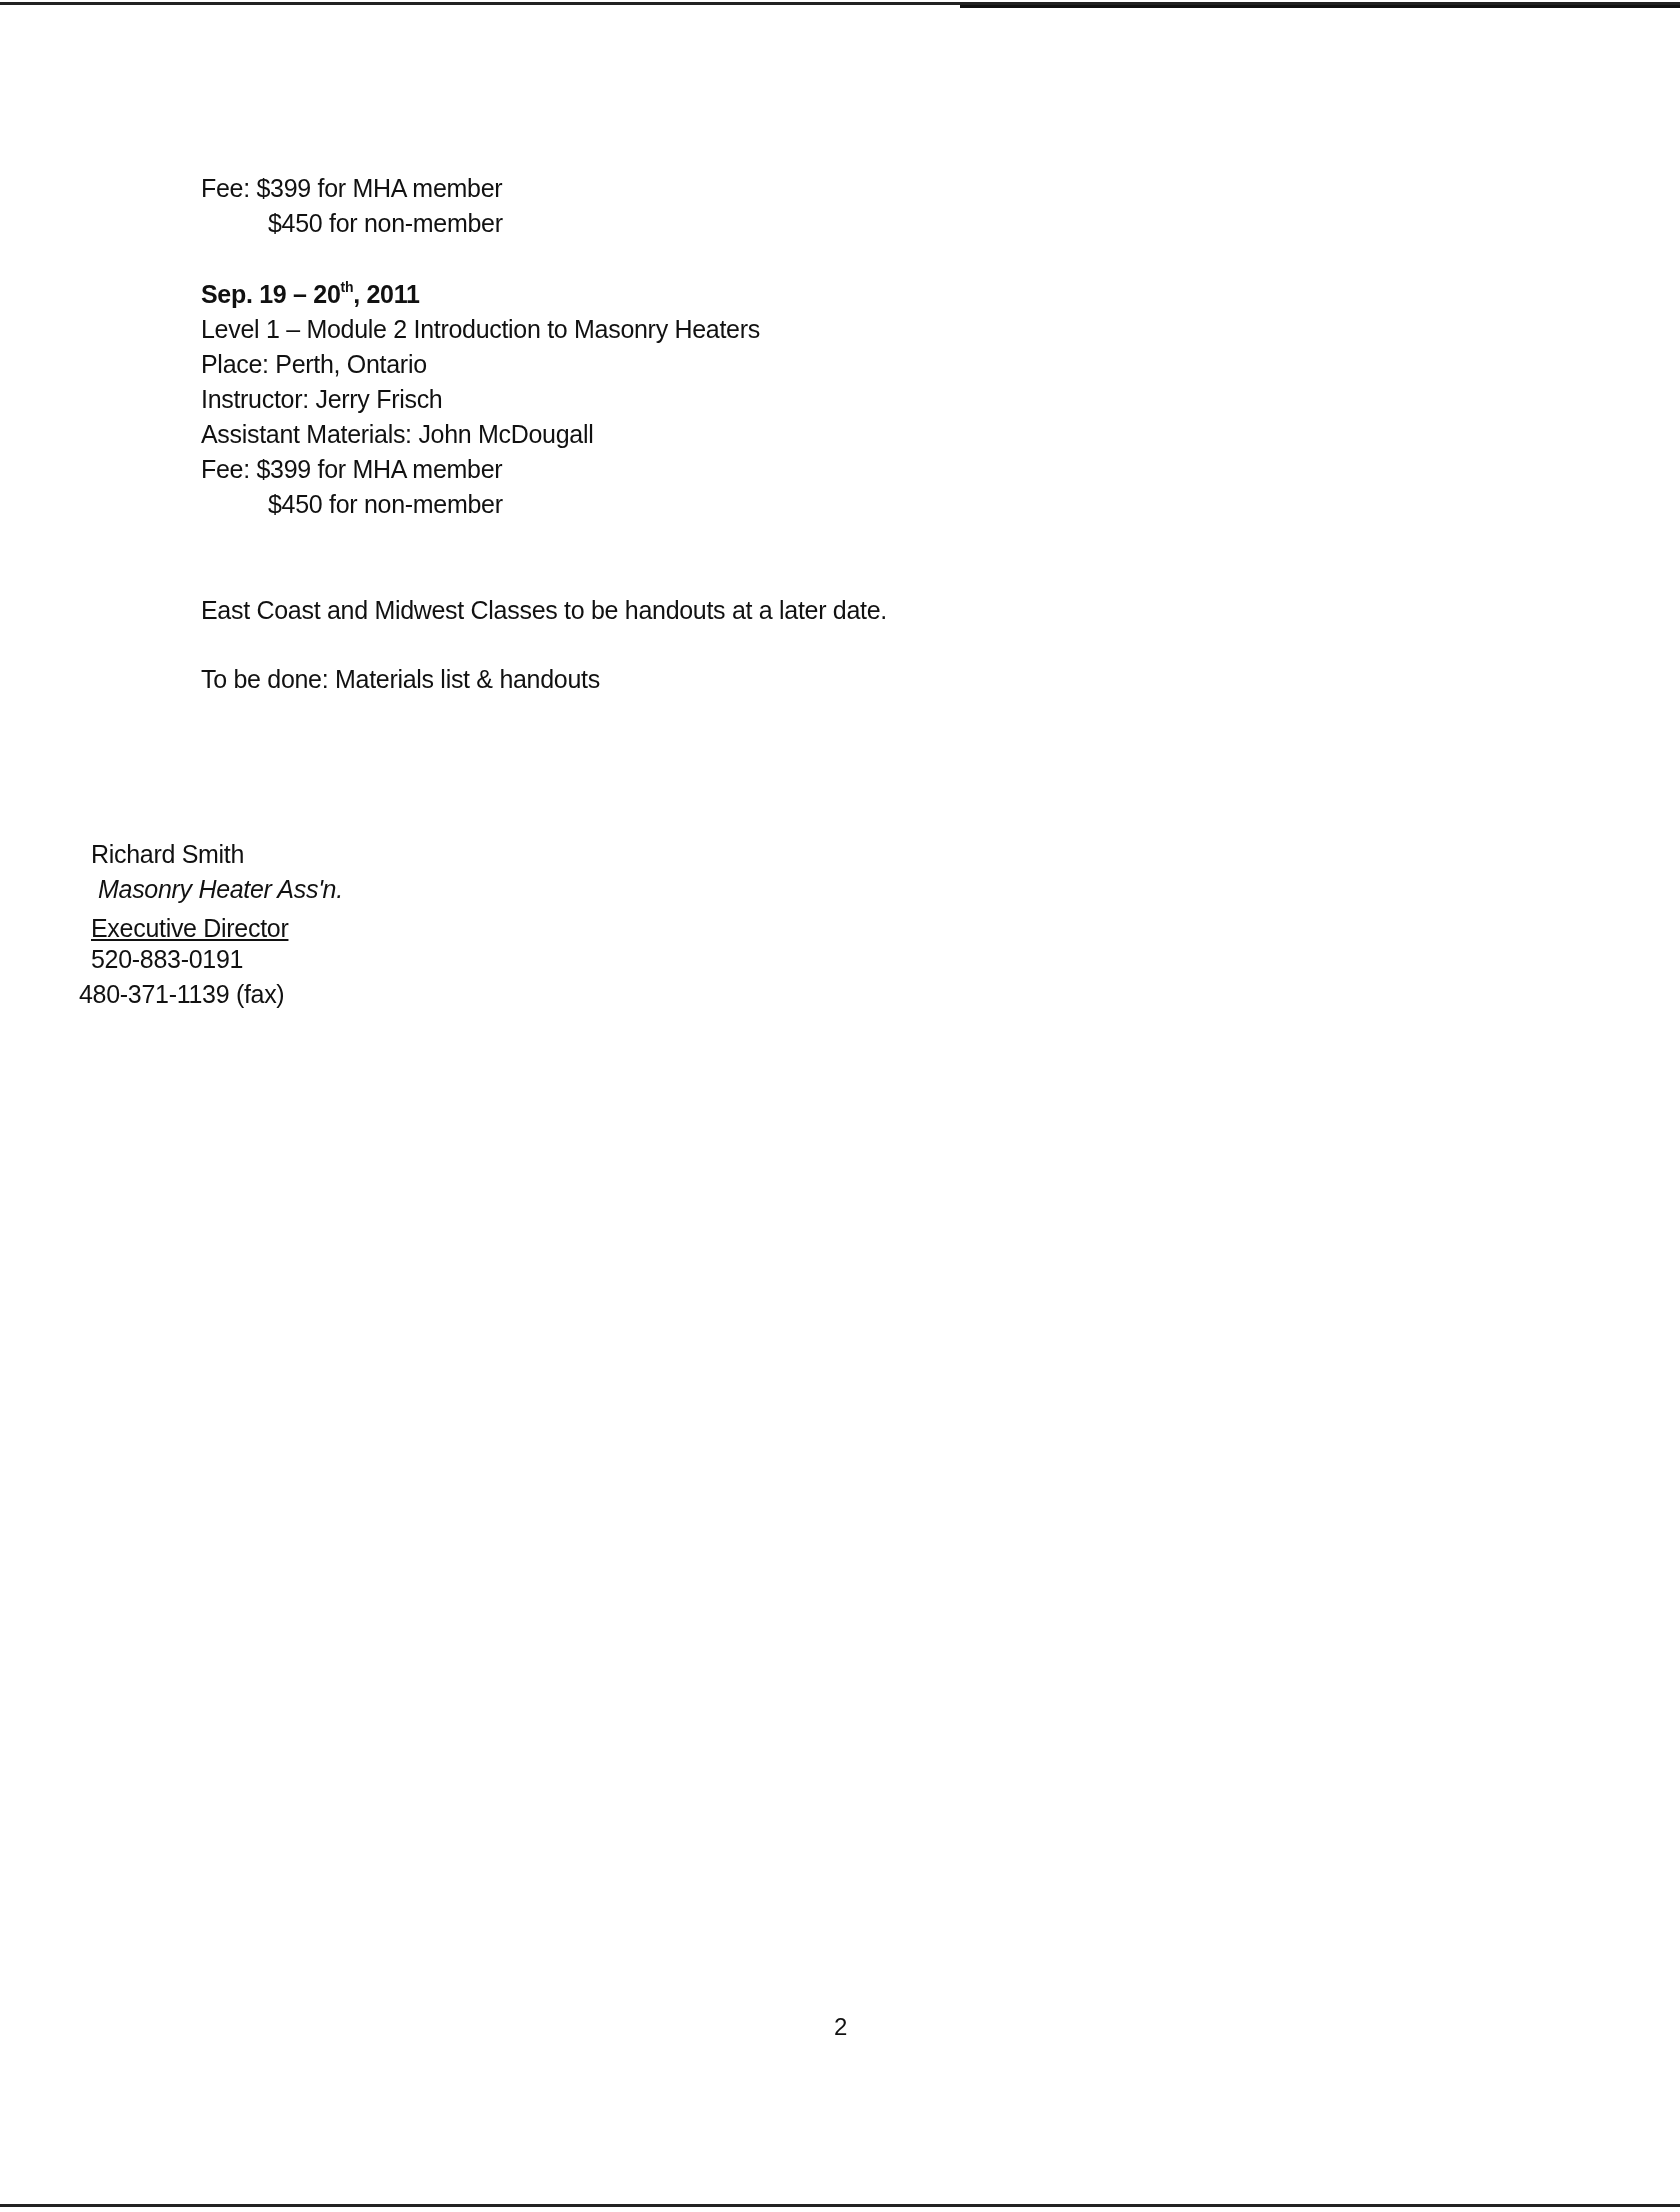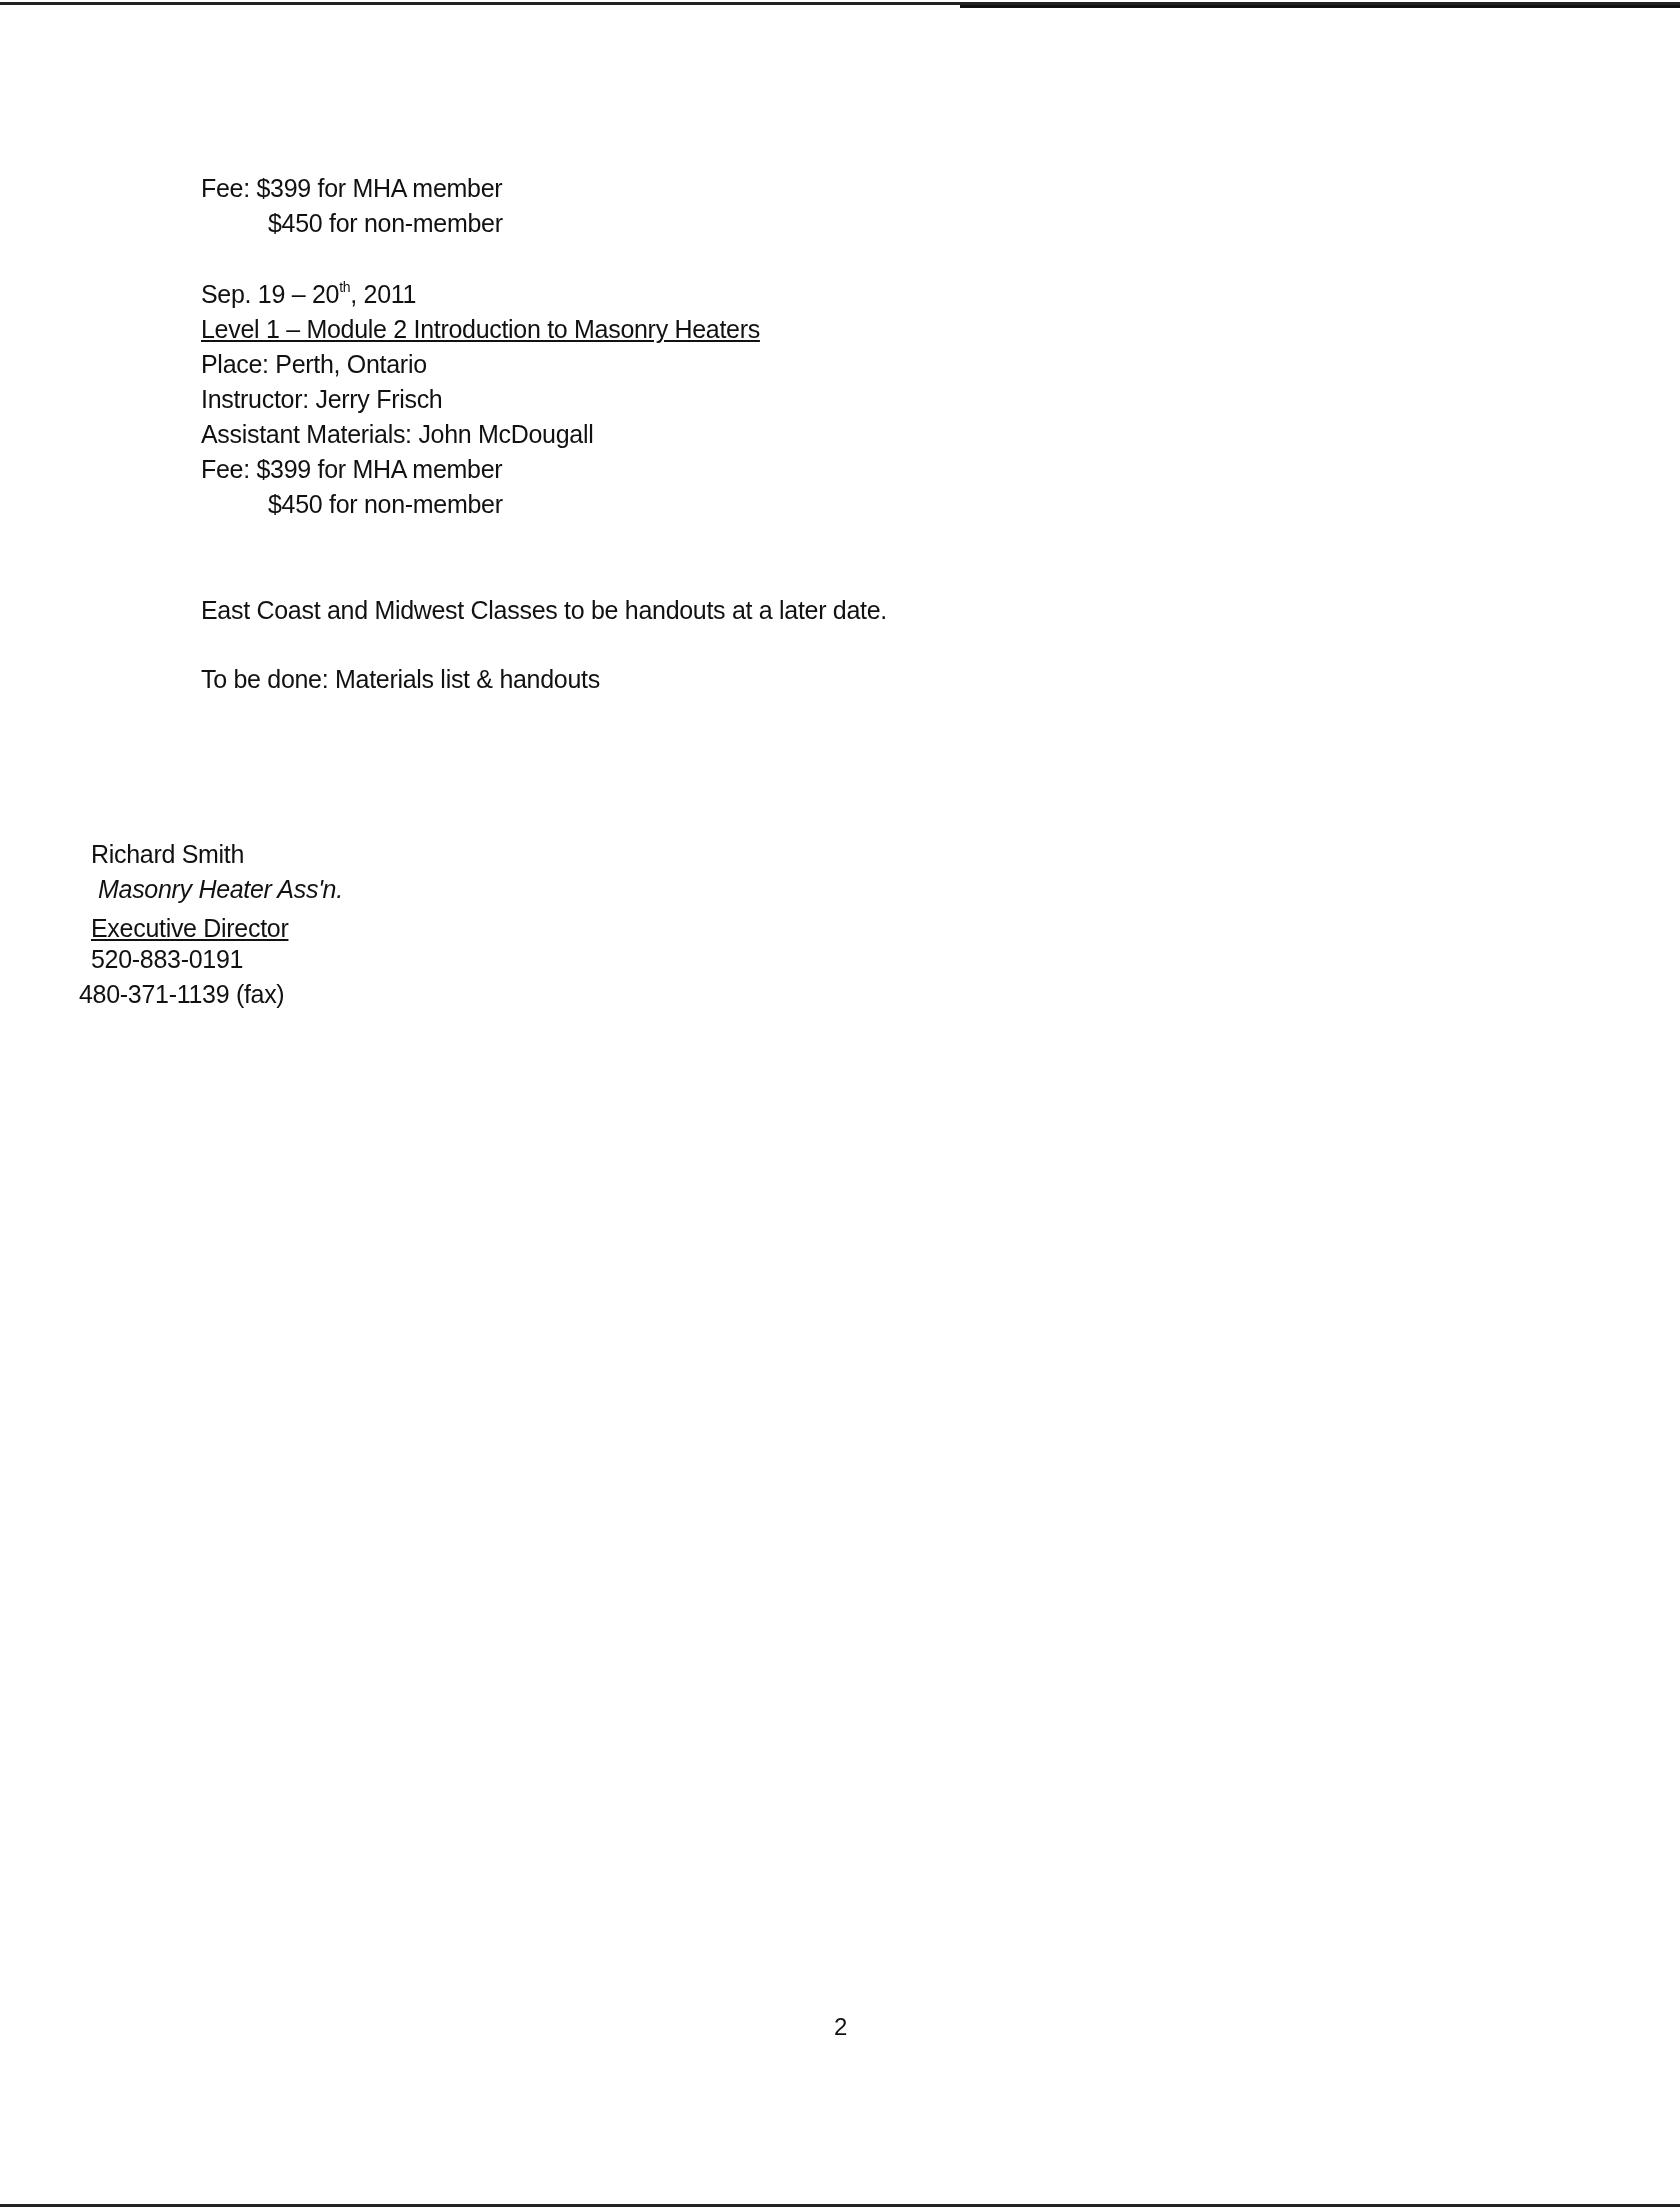--- a/index.html
+++ b/index.html
@@ -2,22 +2,22 @@
 <html><head>
 <meta charset="utf-8">
 <style>
   html, body { margin:0; padding:0; background:#fff; }
   body { width:1680px; height:2212px; position:relative; overflow:hidden;
          font-family:"Liberation Sans", sans-serif; color:#111; }
   .topline { position:absolute; left:0; top:2px; width:1680px; height:3px; background:#222; }
   .topline2 { position:absolute; left:960px; top:5px; width:720px; height:3px; background:#111; }
   .botline { position:absolute; left:0; top:2204px; width:1680px; height:3px; background:#222; }
   .line { position:absolute; font-size:25px; line-height:35px; white-space:nowrap; letter-spacing:-0.3px;text-align:right; }
-  .bold { font-weight:normal; }
-  .ul { text-decoration:underline; }
+  .bold { font-weight:bold; }
+  .ul { }
   sup { font-size:14px; line-height:0; vertical-align:11px; }
   .pagenum { position:absolute; left:834px; top:2012px; font-size:24px; line-height:30px; }
 </style>
 </head>
 <body>
 
 <div class="topline"></div>
 <div class="topline2"></div>
 
 <div class="line" style="left:201px; top:171px;">Fee:  $399 for MHA member</div>

